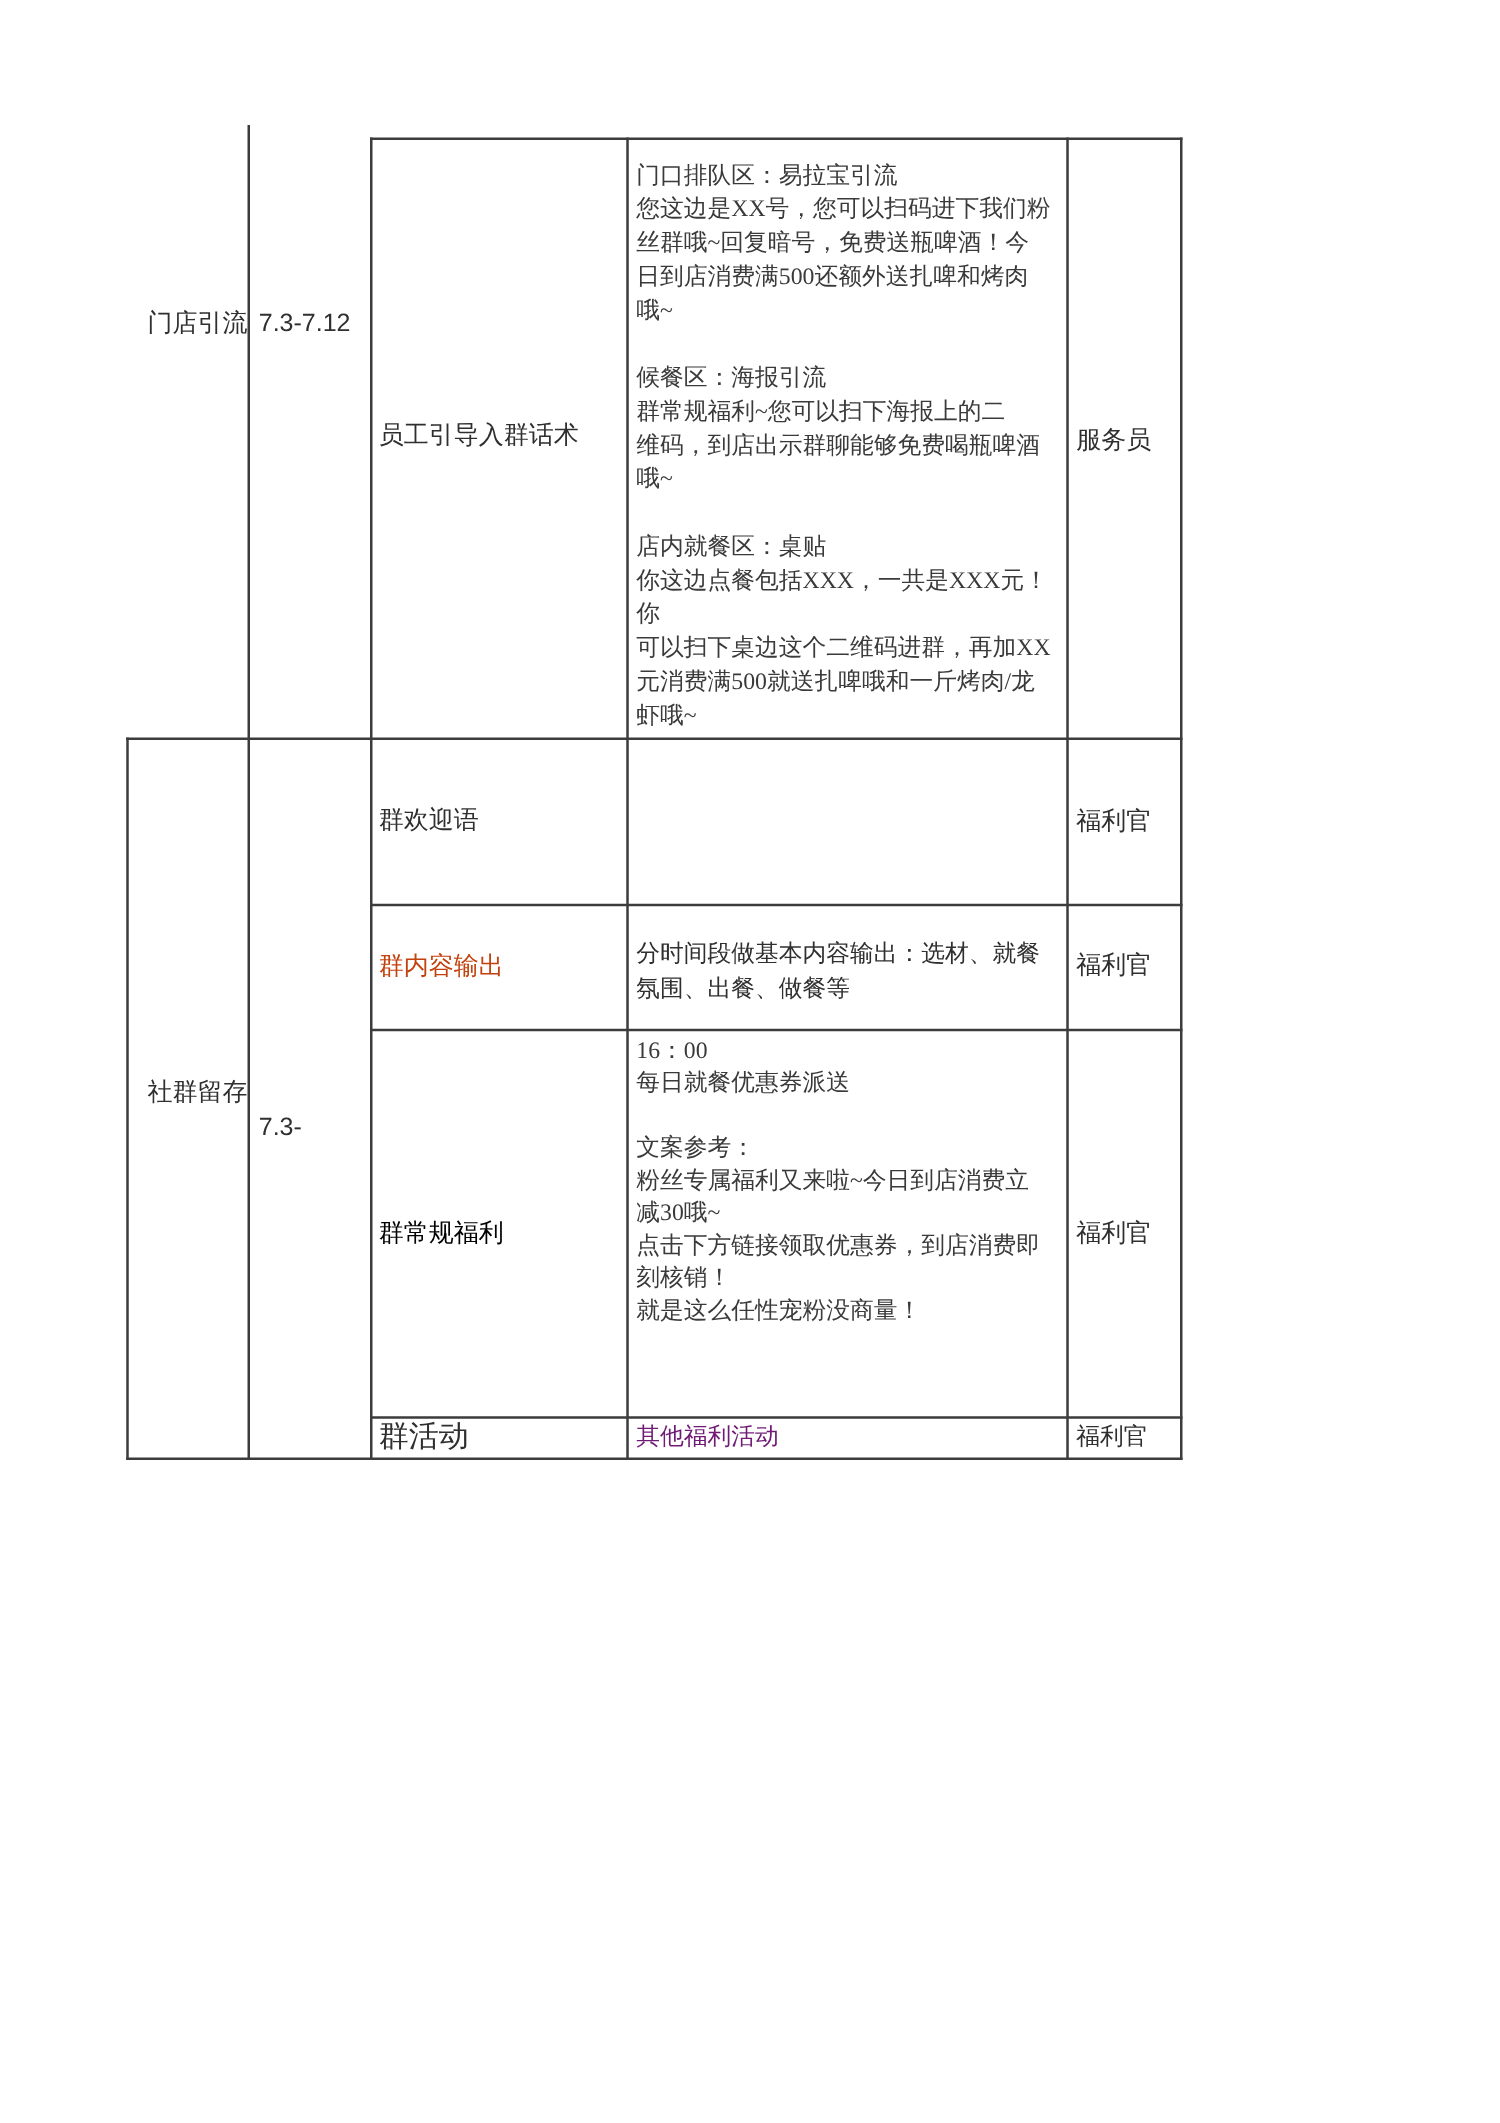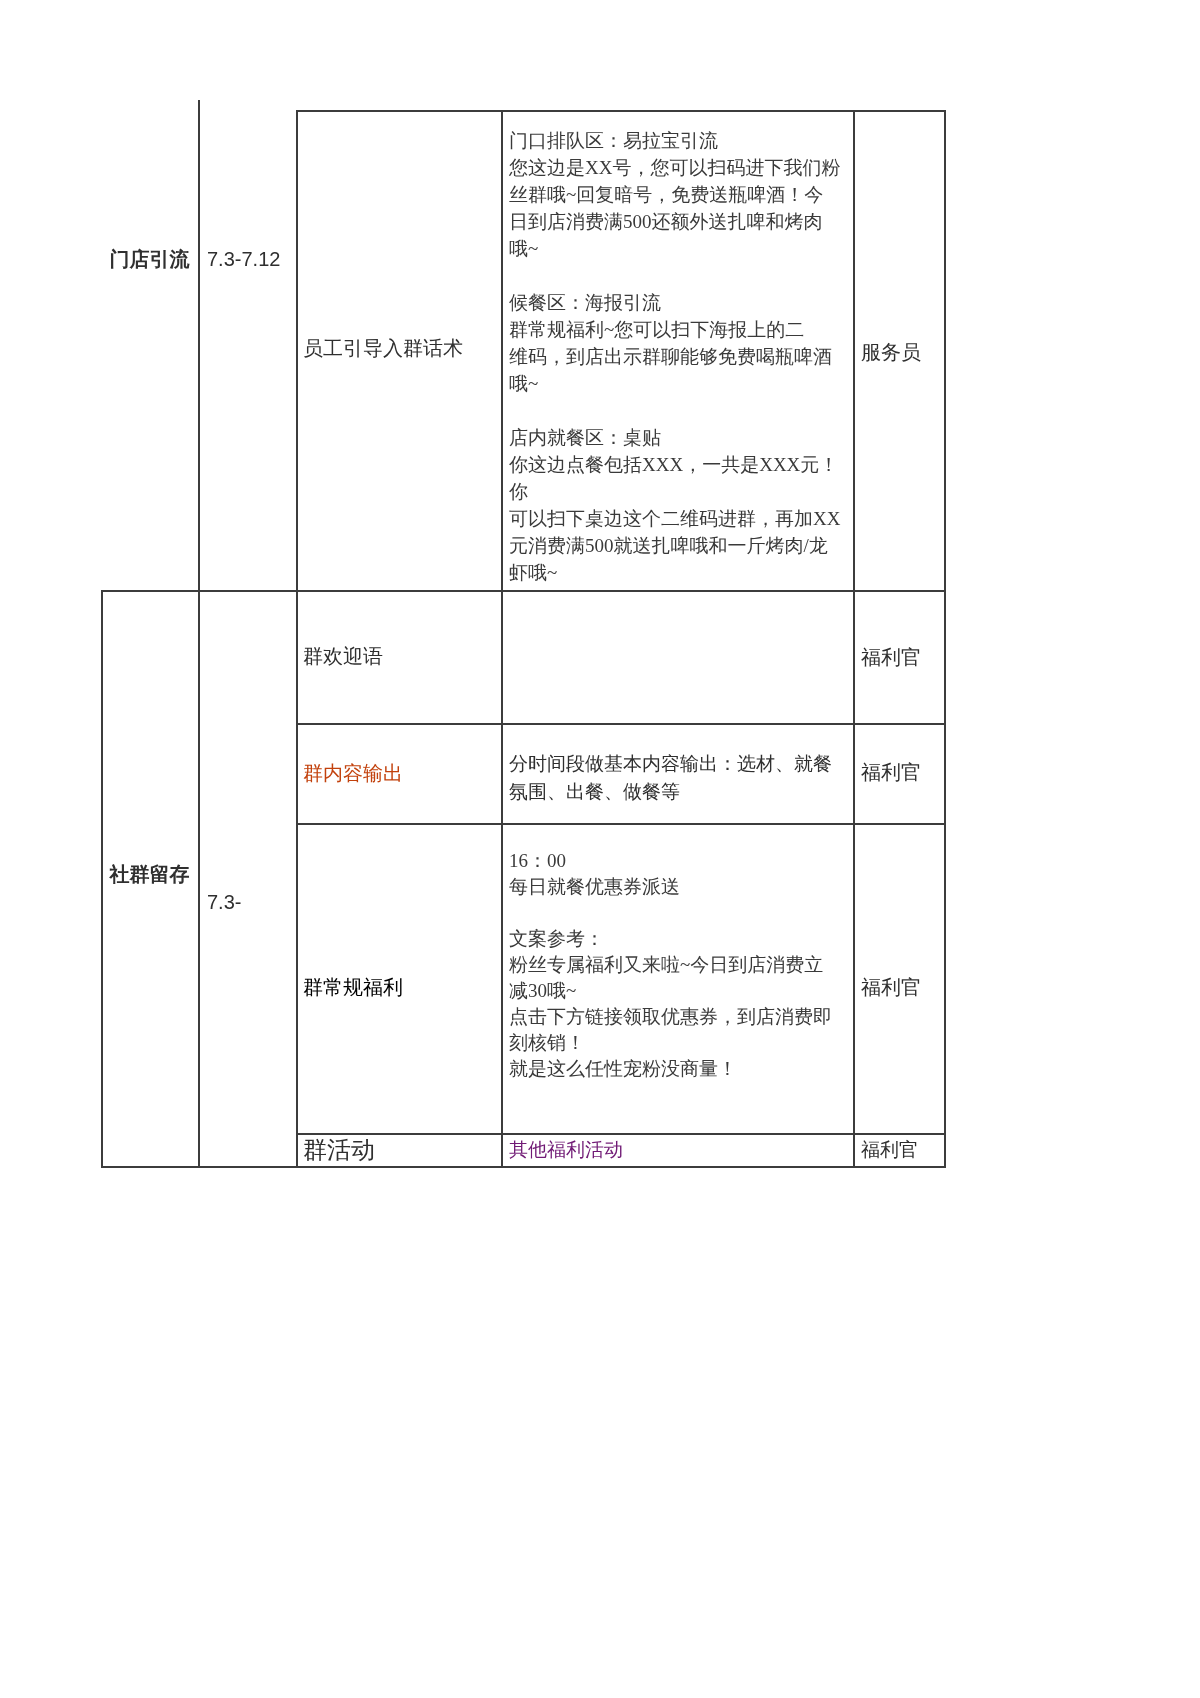--- a/index.html
+++ b/index.html
@@ -13,28 +13,28 @@
 
   .gridline{position:absolute;background:#3c3c3c;}
   .vline{width:2px;}
   .hline{height:2px;}
 
   .cell{position:absolute;color:#2f2f2f;}
   .sans{font-family:"Liberation Sans",sans-serif;}
   .serif{font-family:"Liberation Serif",serif;}
 
   .label{font-size:20px;line-height:24px;white-space:nowrap;}
-  .center{text-align:center;font-weight:bold;}
+  .center{text-align:right;}
 
   .content{
     white-space:pre-wrap;
     color:#3a3a3a;
   }
   .content-serif{font-size:19px;line-height:27px;}
-  .content-serif-2{font-size:19px;line-height:26px;margin-top:20px;}
+  .content-serif-2{font-size:19px;line-height:26px;}
   .content-sans{font-size:19px;line-height:28px;color:#2f2f2f;}
 </style>
 </head>
 <body style="background: rgb(255, 255, 255);">
 
 <div id="canvas">
 
   <div class="gridline vline" style="left: 198px; top: 100px; height: 1068px; background: rgb(60, 60, 60);"></div>
   <div class="gridline vline" style="left: 296px; top: 110px; height: 1058px; background: rgb(60, 60, 60);"></div>
   <div class="gridline vline" style="left: 501px; top: 110px; height: 1058px; background: rgb(60, 60, 60);"></div>

